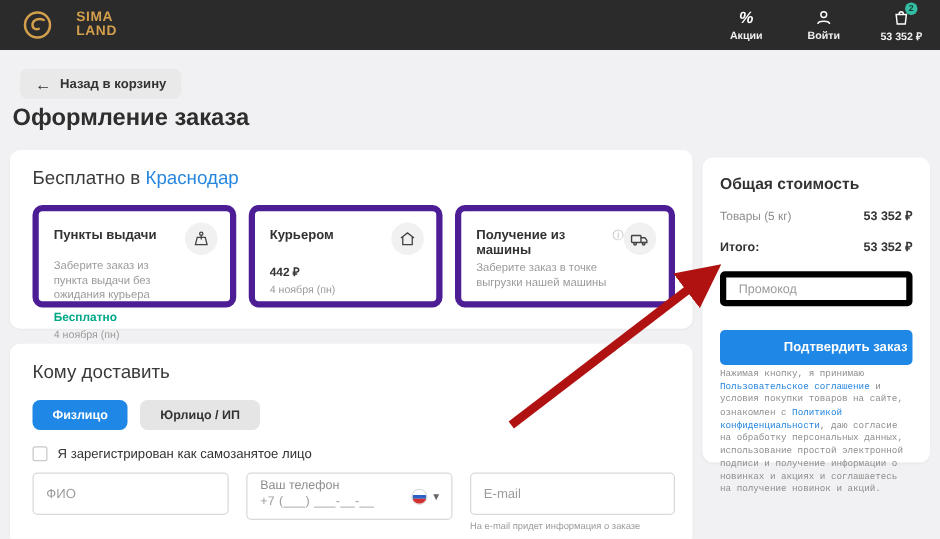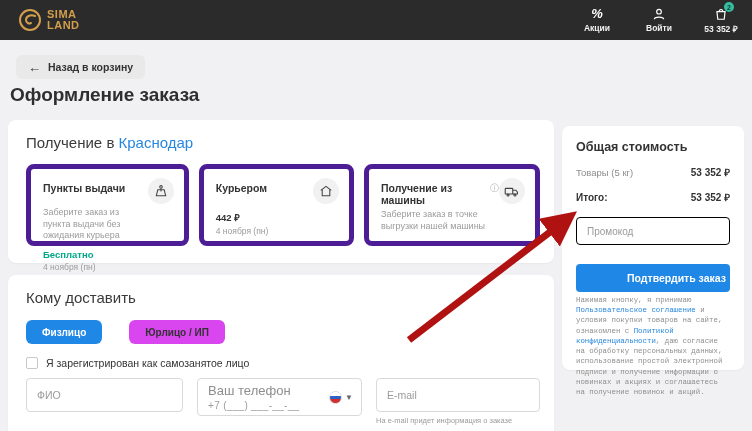--- a/index.html
+++ b/index.html
@@ -9,21 +9,21 @@
     background:#f1f1f3;
     color:#333;
     position:relative;
   }
   
   .header {
     position:absolute; left:0; top:0; width:752px; height:40px;
     background:#2b2b2b; display:flex; align-items:center; justify-content:space-between;
     padding:0 14px 0 18px;
   }
-  .logo { display:flex; align-items:center; gap:5px; cursor:pointer; }
+  .logo { display:flex; align-items:center; gap:19px; cursor:pointer; }
   .logo-emblem { width:24px; height:24px; }
   .logo-text { color:#d49f4d; font-weight:bold; font-size:11px; line-height:11px; letter-spacing:.5px; }
   .hnav { display:flex; align-items:flex-start; gap:28px; }
   .hnav-item { display:flex; flex-direction:column; align-items:center; gap:2px; color:#fff; cursor:pointer; min-width:34px; }
   .hnav-icon { height:15px; display:flex; align-items:center; justify-content:center; position:relative; }
   .hnav-label { font-size:8.5px; font-weight:bold; color:#f2f2f2; }
   .percent-glyph { font-size:13px; font-weight:bold; color:#fff; font-style:italic; }
   .badge {
     position:absolute; top:-4px; right:-6px; width:10px; height:10px; border-radius:50%;
     background:#35bda2; color:#0e3d33; font-size:7px; font-weight:bold;
@@ -63,56 +63,56 @@
   .opt-date { font-size:8.5px; color:#9b9b9b; margin-top:2px; }
   
   .card-recipient { left:8px; top:275px; width:546px; height:170px; padding:14px 14px 0 18px; }
   .tabs { display:flex; gap:10px; margin-top:14px; }
   .tab {
     height:24px; border-radius:6px; padding:0 16px; font-family:inherit;
     font-size:10px; font-weight:bold; border:none; cursor:pointer;
     display:flex; align-items:center;
   }
   .tab-active { background:#1f87e5; color:#fff; }
-  .tab-inactive { background:#d946ef; color:#333;margin-left:17px; }
+  .tab-inactive { background:#e5e5e5; color:#333; }
   .checkbox-row { display:flex; align-items:center; gap:8px; margin-top:13px; cursor:pointer; }
   .checkbox {
     width:12px; height:12px; border:1px solid #c9c9c9; border-radius:2px;
     appearance:none; background:#fff; cursor:pointer; flex:none;
   }
   .checkbox-label { font-size:10.5px; color:#333; }
   .fields { display:flex; gap:14px; margin-top:9px; align-items:flex-start; }
   .tinput {
     height:34px; border:1px solid #d9d9d9; border-radius:4px; padding:0 10px;
     font-family:inherit; font-size:10.5px; color:#333; outline:none; background:#fff;
   }
   .tinput::placeholder { color:#9b9b9b; }
   .f-name { width:160px; } .f-email { width:164px; }
   .phone-box {
     width:168px; height:38px; border:1px solid #d9d9d9; border-radius:4px;
     padding:4px 8px 0 10px; display:flex; align-items:flex-start; gap:6px; background:#fff; cursor:text;
   }
   .phone-col { flex:1; }
-  .phone-label { font-size:13px; color:#8e8e8e; }
+  .phone-label { font-size:10px; color:#8e8e8e; }
   .phone-mask { font-size:10px; color:#9b9b9b; margin-top:2px; letter-spacing:.3px; }
   .flag-wrap { display:flex; align-items:center; gap:3px; margin-top:8px; cursor:pointer; }
   .flag { width:13px; height:13px; border-radius:50%; overflow:hidden; border:1px solid #d9d9d9; }
   .flag div { height:33.4%; }
   .chev { font-size:8px; color:#666; }
   .email-col { display:flex; flex-direction:column; }
   .email-hint { font-size:7.5px; color:#9b9b9b; margin-top:4px; }
   
   .card-summary { left:562px; top:126px; width:182px; height:244px; padding:14px; }
   .sum-title { font-size:12.5px; font-weight:bold; color:#333; }
   .sum-row { display:flex; justify-content:space-between; align-items:baseline; margin-top:11px; }
   .sum-label { font-size:9.5px; color:#8d8d8d; }
   .sum-label-bold { font-size:10px; color:#333; font-weight:bold; }
   .sum-val { font-size:10px; font-weight:bold; color:#333; }
   .promo {
-    width:100%; height:28px; border:1px solid #000000; border-radius:4px; padding:0 10px;
+    width:100%; height:28px; border:5px solid #000000; border-radius:4px; padding:0 10px;
     font-family:inherit; font-size:10px; color:#333; outline:none; margin-top:13px;
   }
   .promo::placeholder { color:#9b9b9b; }
   .confirm-btn {
     width:100%; height:28px; margin-top:19px; border:none; border-radius:4px;
     background:#1f87e5; color:#fff; font-family:inherit; font-size:10.5px; font-weight:bold; cursor:pointer;padding-left:47px;
   }
   .legal { font-size:7.4px; line-height:1.38; color:#8f8f8f; margin-top:3px;font-family:Liberation Mono, monospace; }
   .legal a { color:#2787e0; text-decoration:none; cursor:pointer; }
   
@@ -164,21 +164,21 @@
 
 <button class="back-btn">
   <span class="back-arrow">←</span>
   <span>Назад в корзину</span>
 </button>
 
 <h1 class="page-title">Оформление заказа</h1>
 
 <div class="card card-delivery">
   <div class="section-title">
-    <span>Получение в </span><span class="city-link">Краснодар</span>
+    <span>Бесплатно в </span><span class="city-link">Краснодар</span>
   </div>
   <div class="options">
 
     <div class="opt opt-1">
       <div class="opt-head">
         <span class="opt-title">Пункты выдачи</span>
         <span class="opt-ic">
           <svg class="icon" width="14" height="14" viewBox="0 0 24 24" fill="none" stroke="#444" stroke-width="1.8">
             <path d="M4 20 L6.5 10 H17.5 L20 20 Z"></path>
               <circle cx="12" cy="5" r="2.2"></circle>

